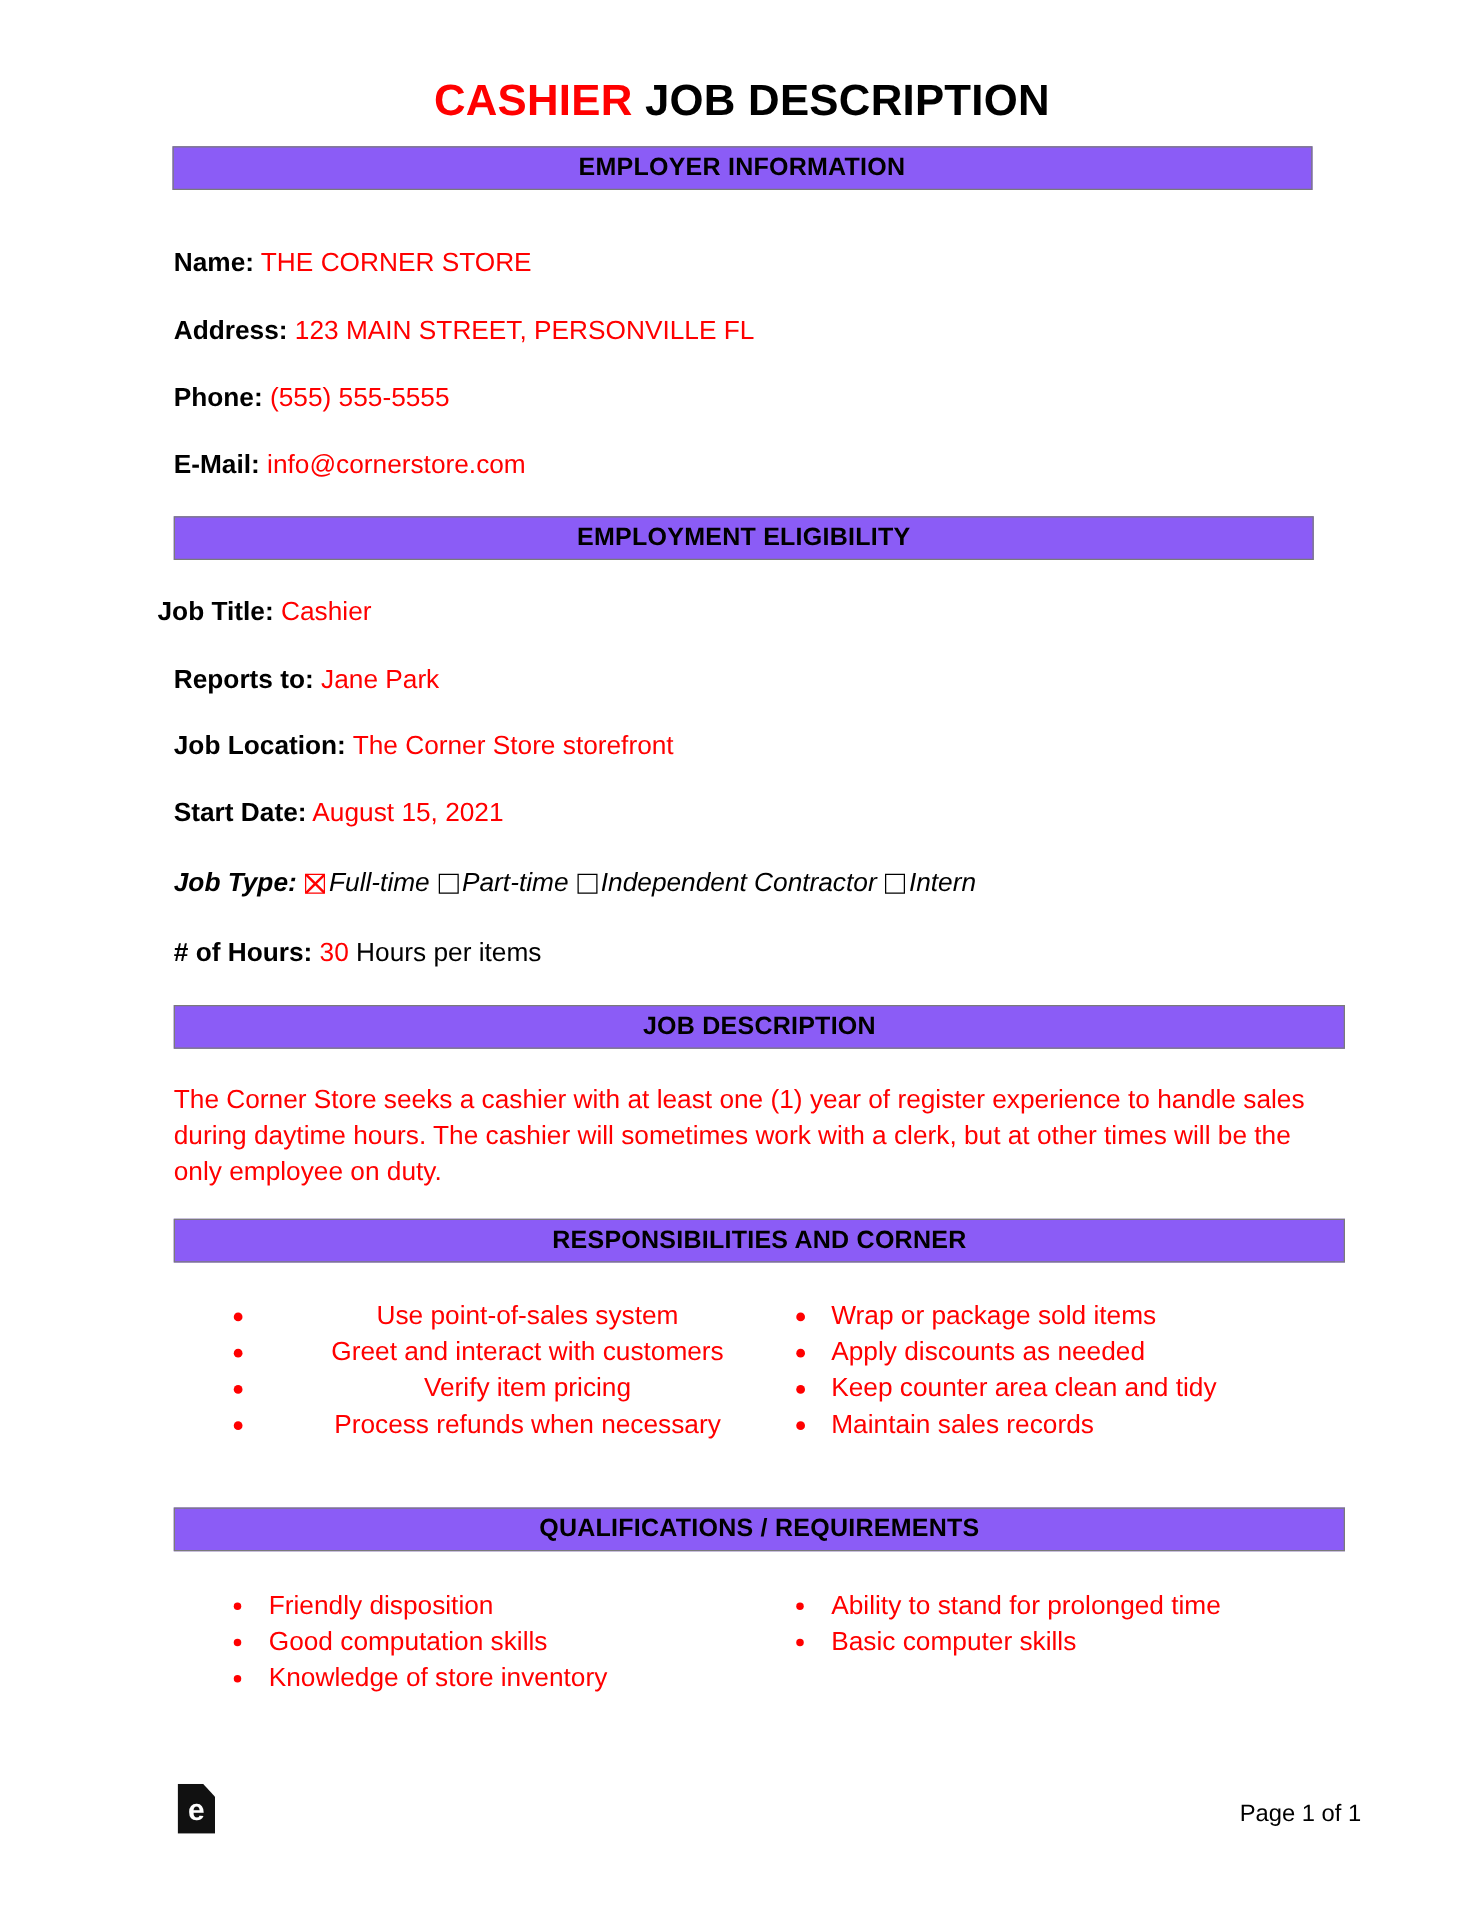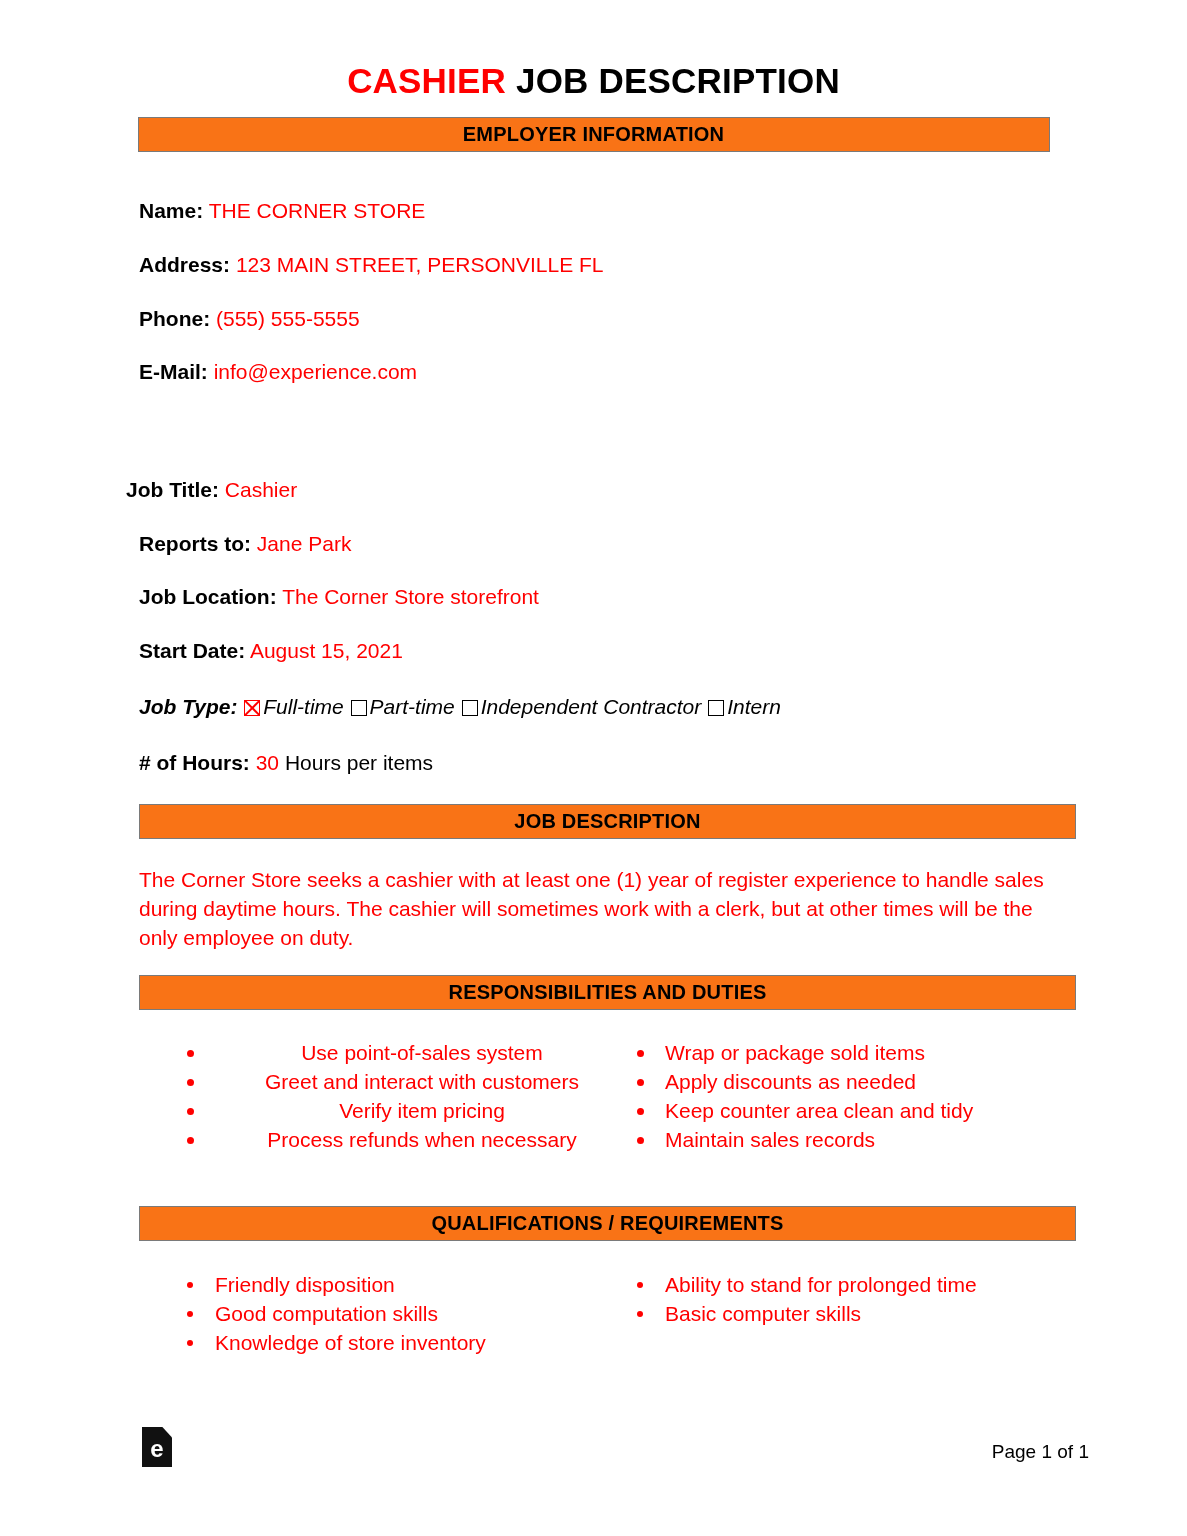--- a/index.html
+++ b/index.html
@@ -33,21 +33,21 @@
     line-height: 1.1;
     white-space: nowrap;
   }
   .doc-title .accent { color: #FF0000; }
   .doc-title .plain  { color: #000000; }
 
   
   .section-bar {
     box-sizing: border-box;
     margin: 0 auto;
-    background: #f97316;
+    background: #8b5cf6;
     border: 1.5px solid #7a7a7a;
     text-align: center;
     font-weight: bold;
     font-size: 20px;
     color: #000000;
     line-height: 1;
     letter-spacing: 0.2px;
   }
 
   
@@ -197,23 +197,26 @@
     <span class="val">123 MAIN STREET, PERSONVILLE FL</span>
   </div>
 
   <div class="field" style="position:absolute; left:139px; top:306px;">
     <span class="lbl">Phone</span><span class="lbl">:</span>
     <span class="val">(555) 555-5555</span>
   </div>
 
   <div class="field" style="position:absolute; left:139px; top:359px;">
     <span class="lbl">E-Mail</span><span class="lbl">:</span>
-    <span class="val">info@experience.com</span>
-  </div>
-
+    <span class="val">info@cornerstore.com</span>
+  </div>
+
+  <div class="section-bar" style="position:absolute; left:139px; top:413px; width:912px; height:35px; line-height:33px;">
+    <span>EMPLOYMENT ELIGIBILITY</span>
+  </div>
 
   <div class="field" style="position:absolute; left:126px; top:477px;">
     <span class="lbl">Job Title</span><span class="lbl">:</span>
     <span class="val">Cashier</span>
   </div>
 
   <div class="field" style="position:absolute; left:139px; top:531px;">
     <span class="lbl">Reports to</span><span class="lbl">:</span>
     <span class="val">Jane Park</span>
   </div>
@@ -246,21 +249,21 @@
     <span class="suffix">Hours per items</span>
   </div>
 
   <div class="section-bar" style="position:absolute; left:139px; top:804px; width:937px; height:35px; line-height:33px;">
     <span>JOB DESCRIPTION</span>
   </div>
 
   <p class="body-para" style="position:absolute; left:139px; top:866px; width:912px; margin:0;">The Corner Store seeks a cashier with at least one (1) year of register experience to handle sales during daytime hours. The cashier will sometimes work with a clerk, but at other times will be the only employee on duty.</p>
 
   <div class="section-bar" style="position:absolute; left:139px; top:975px; width:937px; height:35px; line-height:33px;">
-    <span>RESPONSIBILITIES AND DUTIES</span>
+    <span>RESPONSIBILITIES AND CORNER</span>
   </div>
 
   <div class="bullet-cols" style="left:179px; top:1038px;">
     <div class="bullet-col" style="width:450px;text-align:center;">
       <div class="bul-item"><span class="dot"></span><span>Use point-of-sales system</span></div>
       <div class="bul-item"><span class="dot"></span><span>Greet and interact with customers</span></div>
       <div class="bul-item"><span class="dot"></span><span>Verify item pricing</span></div>
       <div class="bul-item"><span class="dot"></span><span>Process refunds when necessary</span></div>
     </div>
     <div class="bullet-col" style="width:450px;">

